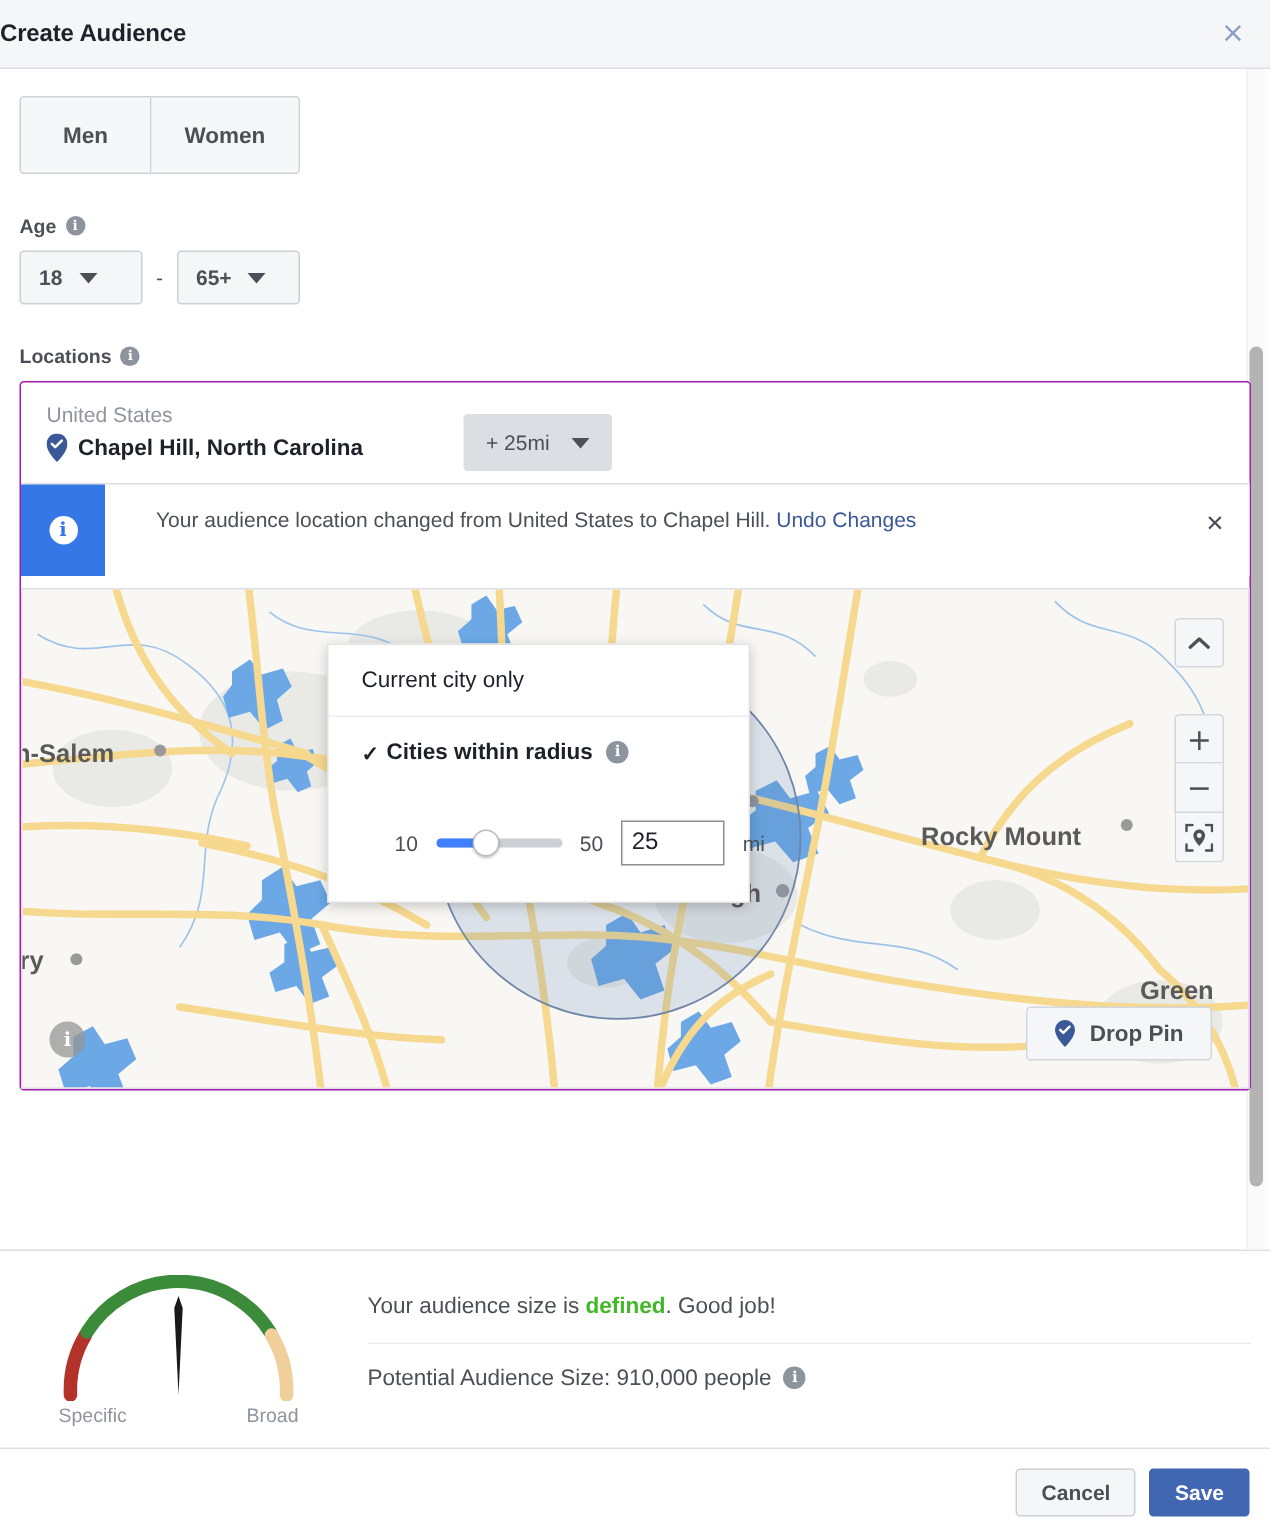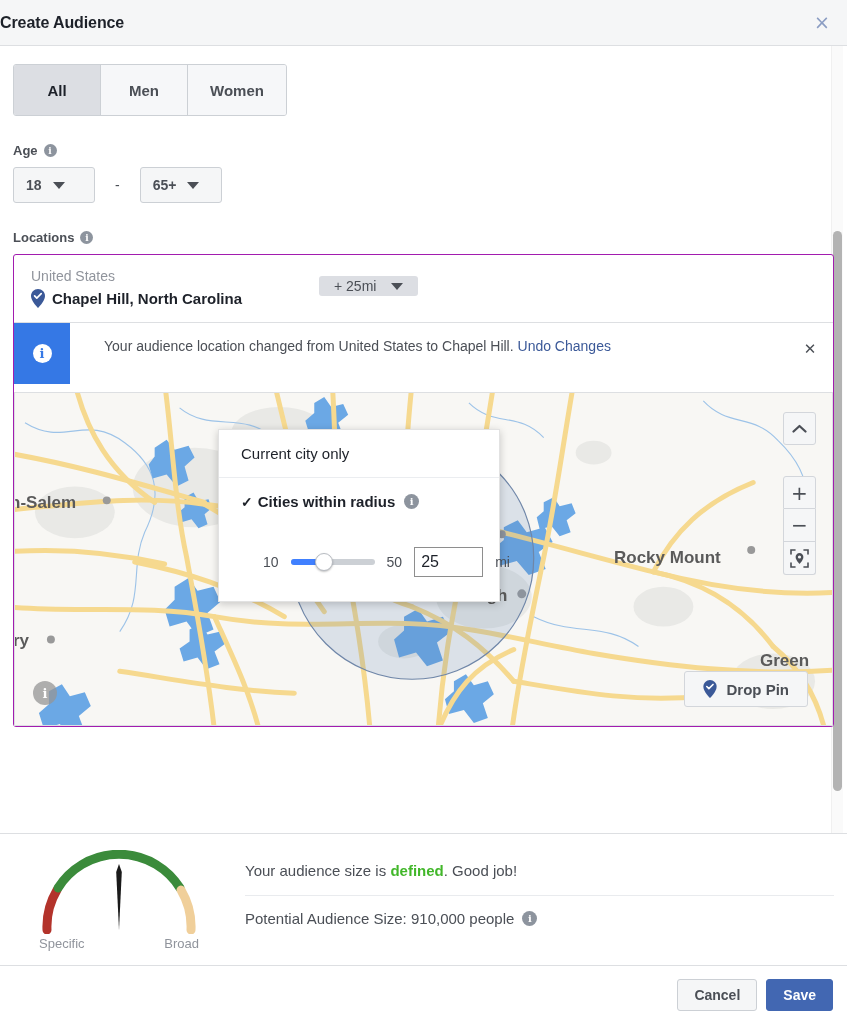--- a/index.html
+++ b/index.html
@@ -92,21 +92,21 @@
     display: inline-flex; align-items: center; justify-content: center;
     width: 13px; height: 13px; border-radius: 50%;
     background: #8d949e; color: #fff;
     font-size: 9px; font-weight: bold;
     font-family: "DejaVu Serif", serif;
     flex: 0 0 auto;
   }
   .info-i.lg { width: 15px; height: 15px; font-size: 10px; }
 
   
-  .age-row { display: flex; align-items: center; gap: 20px; }
+  .age-row { display: flex; align-items: center; gap: 9px; }
   .age-select {
     height: 36px; min-width: 82px;
     padding: 0 12px;
     background: #f5f6f7;
     border: 1px solid #ccd0d5;
     border-radius: 3px;
     display: flex; align-items: center; gap: 11px;
     font-size: 14px; font-weight: bold; color: #4b4f56;
     cursor: pointer;
   }
@@ -136,22 +136,22 @@
     position: relative;
     min-height: 36px;
   }
   .pin-icon { width: 14px; height: 19px; flex: 0 0 auto; margin-right: 7px; }
   .loc-chip-name {
     font-size: 15px; font-weight: bold; color: #1d2129;
     white-space: nowrap;
   }
   .radius-pill {
     position: absolute;
-    left: 305px; top: -10px;
-    height: 20px;
+    left: 295px; top: -10px;
+    height: 38px;
     padding: 0 15px;
     background: #dcdee3;
     border-radius: 3px;
     display: flex; align-items: center; gap: 15px;
     font-size: 14px; color: #4b4f56;
     cursor: pointer;
     z-index: 6;
   }
   .loc-input-row {
     border-top: 1px solid #dddfe2;
@@ -367,21 +367,20 @@
     <div class="header-close">×</div>
   </div>
 
   <div class="body-scroll">
 
     <div class="scrollbar-track"></div>
     <div class="scrollbar-thumb"></div>
 
     
     <div class="seg-group">
-      <div class="seg-btn active">All</div>
       <div class="seg-btn">Men</div>
       <div class="seg-btn">Women</div>
     </div>
 
     
     <div class="field-label">
       <span>Age</span>
       <span class="info-i">i</span>
     </div>
     <div class="age-row">

